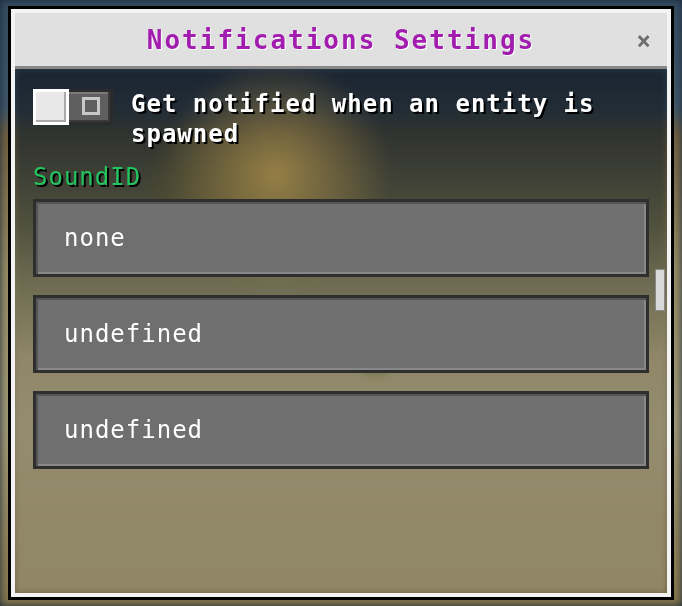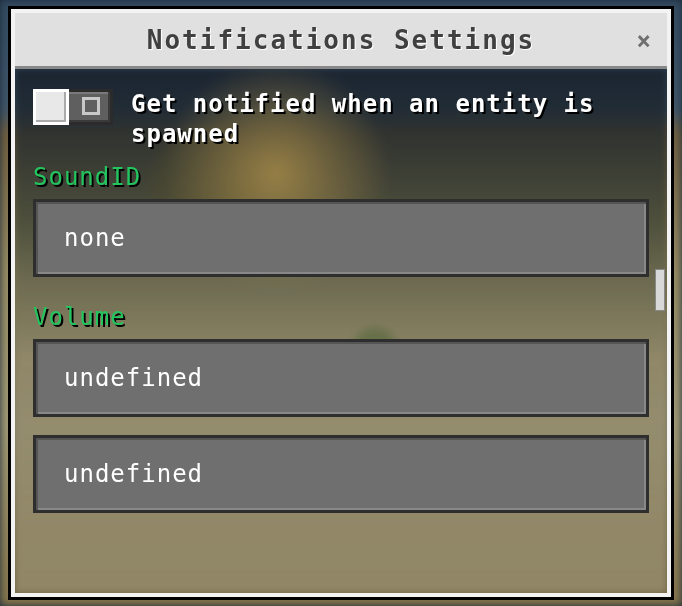--- a/index.html
+++ b/index.html
@@ -37,21 +37,21 @@
   .titlebar {
     position: relative;
     height: 56px;
     background: #e0e0e0;
     border-bottom: 3px solid #888;
     display: flex;
     align-items: center;
     justify-content: center;
   }
   .title {
-    color: #404040;
+    color: #a21caf;
     font-size: 26px;
     letter-spacing: 2px;
     font-weight: bold;
     text-shadow: 1px 1px 0 #fff;
   }
   .close-btn {
     position: absolute;
     right: 16px;
     top: 14px;
     color: #6f6f6f;
@@ -190,21 +190,20 @@
         <div class="toggle">
           <div class="toggle-knob"></div>
           <div class="toggle-o"></div>
         </div>
         <div class="toggle-label">Get notified when an entity is spawned</div>
       </div>
 
       <div class="field-label">SoundID</div>
       <input class="field-input" value="none" style="">
 
-      <div class="field-label">Volume</div>
       <input class="field-input" value="undefined" style="">
 
       <input class="field-input" value="undefined" style="">
 
     </div>
 
     <div class="scrollbar-track">
       <div class="scrollbar-thumb"></div>
     </div>
   </div>

